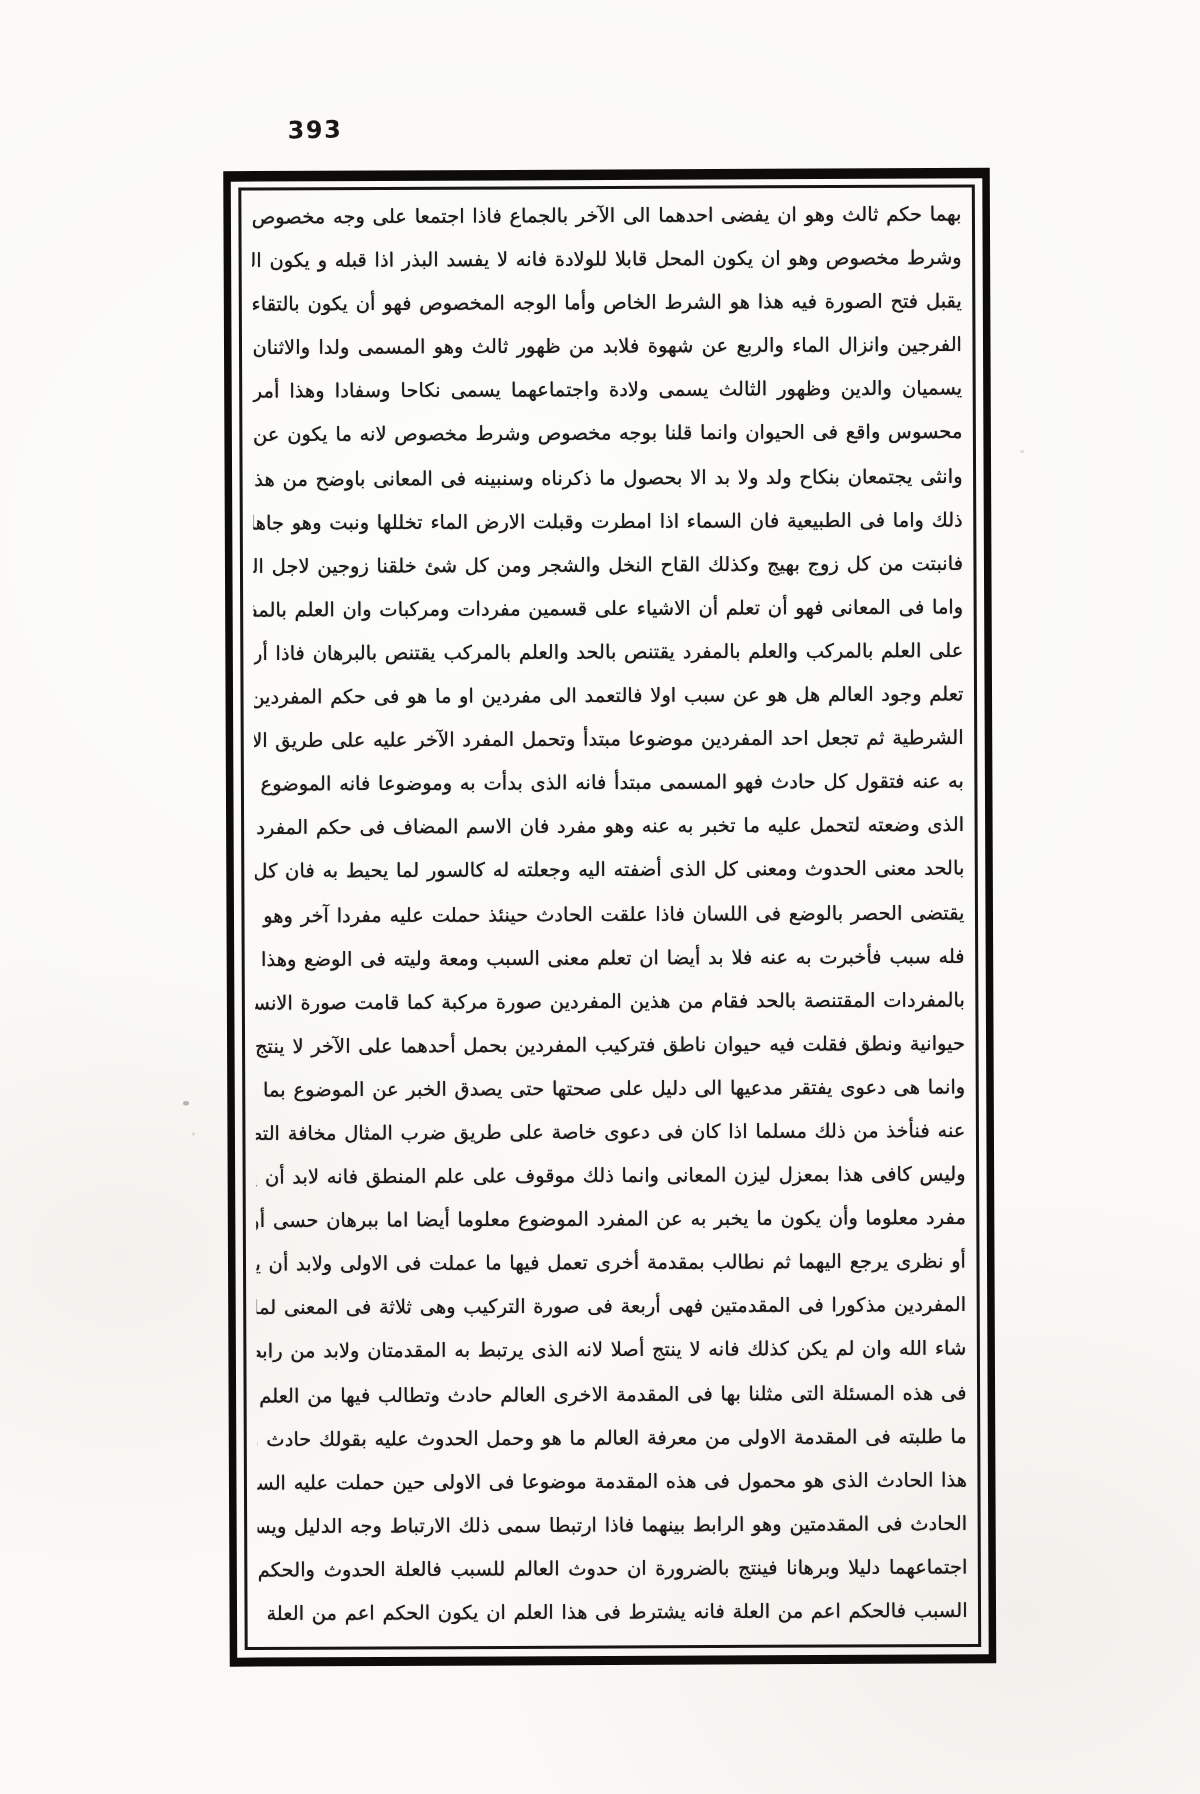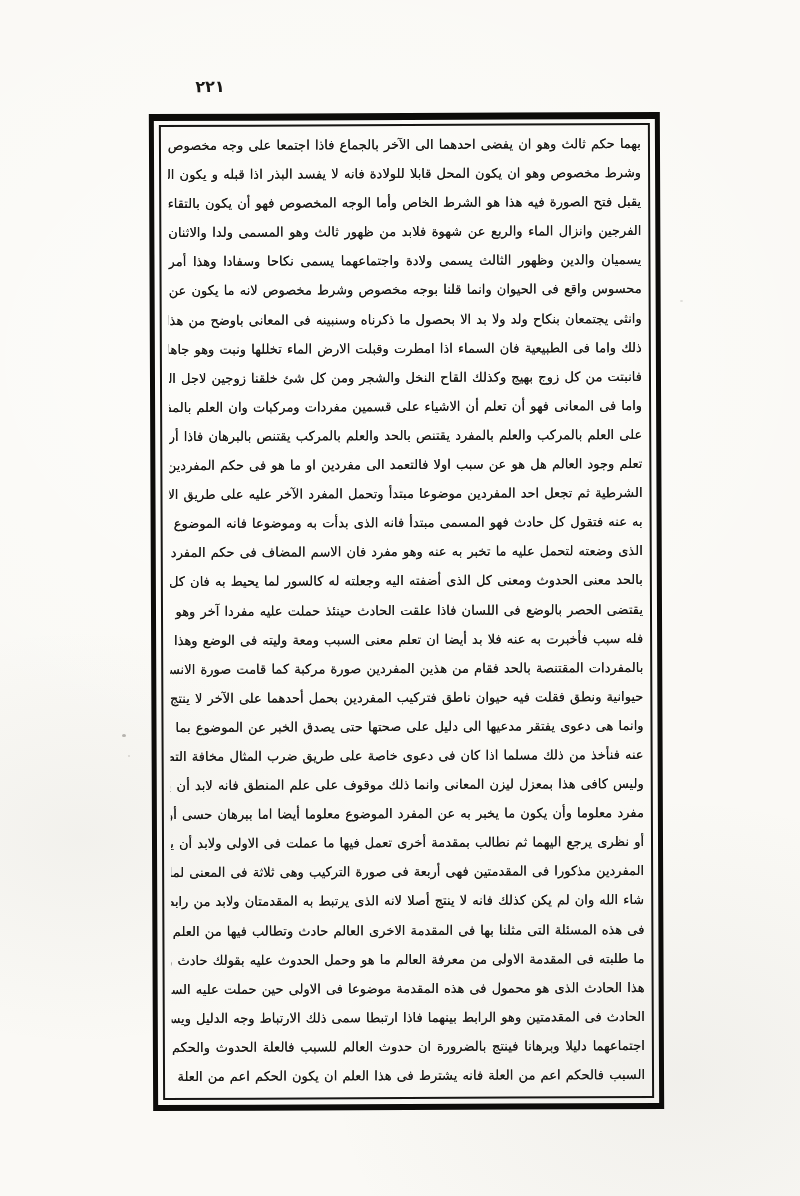--- a/index.html
+++ b/index.html
@@ -80,21 +80,21 @@
     border-radius: 50%;
     background: rgba(60, 55, 48, 0.35);
   }
   .speck-1 { left: 122px; top: 734px; width: 4px; height: 3px; }
   .speck-2 { left: 128px; top: 755px; width: 2px; height: 2px; opacity: .5; }
   .speck-3 { left: 680px; top: 300px; width: 3px; height: 2px; opacity: .4; }
 </style>
 </head>
 <body>
 
-<div class="page-number">٢٢١</div>
+<div class="page-number">393</div>
 
 <div class="frame-outer">
   <div class="frame-inner">
     <div class="text-block">
         <div class="text-line">بهما حكم ثالث وهو ان يفضى احدهما الى الآخر بالجماع فاذا اجتمعا على وجه مخصوص</div>
         <div class="text-line">وشرط مخصوص وهو ان يكون المحل قابلا للولادة فانه لا يفسد البذر اذا قبله و يكون البذر</div>
         <div class="text-line">يقبل فتح الصورة فيه هذا هو الشرط الخاص وأما الوجه المخصوص فهو أن يكون بالتقاء</div>
         <div class="text-line">الفرجين وانزال الماء والربع عن شهوة فلابد من ظهور ثالث وهو المسمى ولدا والاثنان</div>
         <div class="text-line">يسميان والدين وظهور الثالث يسمى ولادة واجتماعهما يسمى نكاحا وسفادا وهذا أمر</div>
         <div class="text-line">محسوس واقع فى الحيوان وانما قلنا بوجه مخصوص وشرط مخصوص لانه ما يكون عن كل ذكر</div>

